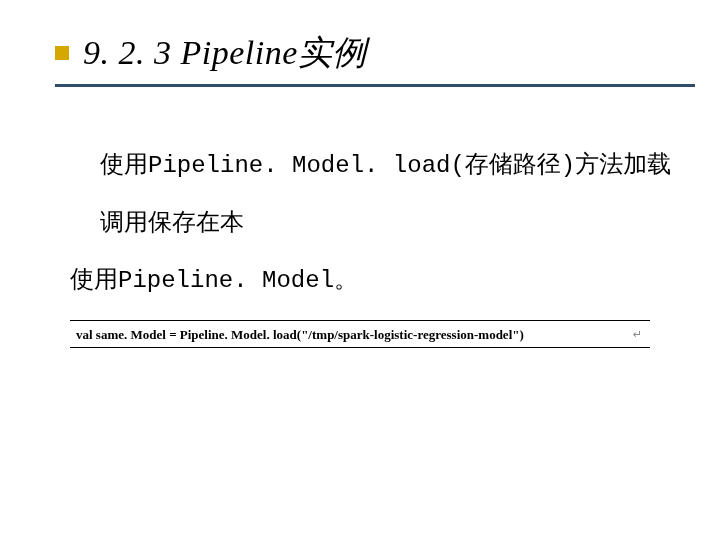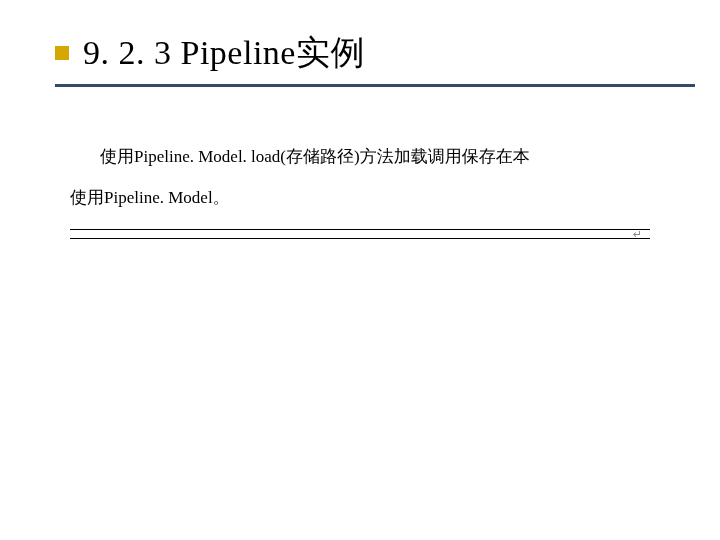--- a/index.html
+++ b/index.html
@@ -16,20 +16,21 @@
     }
     .slide {
       width: 100%;
       height: 100%;
       padding: 30px 40px;
     }
     .title-row {
       display: flex;
       align-items: center;
       margin-bottom: 8px;
+      font-style: italic;
     }
     .bullet-square {
       width: 14px;
       height: 14px;
       background: #d4a800;
       margin-right: 14px;
       flex-shrink: 0;
       margin-left: 15px;
     }
     .title-text {
@@ -39,24 +40,24 @@
       letter-spacing: 0.5px;
     }
     .title-underline {
       height: 3px;
       background: #324b69;
       width: 640px;
       margin-left: 15px;
       margin-bottom: 50px;
     }
     .body-text {
-      font-size: 17px;
+      font-size: 24px;
       color: #000000;
       line-height: 2.4;
-      font-family: Liberation Serif, serif;
+      font-family: Liberation Mono, monospace;
     }
     .para1 {
       margin-left: 60px;
     }
     .para2 {
       margin-left: 30px;
     }
     .code-box {
       margin-top: 10px;
       margin-left: 30px;
@@ -89,15 +90,16 @@
   <div class="title-row">
     <div class="bullet-square"></div>
     <div class="title-text">9. 2. 3  Pipeline实例</div>
   </div>
   <div class="title-underline"></div>
 
   <div class="body-text para1">使用Pipeline. Model. load(存储路径)方法加载调用保存在本</div>
   <div class="body-text para2">使用Pipeline. Model。</div>
 
   <div class="code-box">
+    <span class="code-text">val same. Model = Pipeline. Model. load("/tmp/spark-logistic-regression-model")</span>
     <span class="return-mark">↵</span>
   </div>
 </div>
 
 </body></html>

